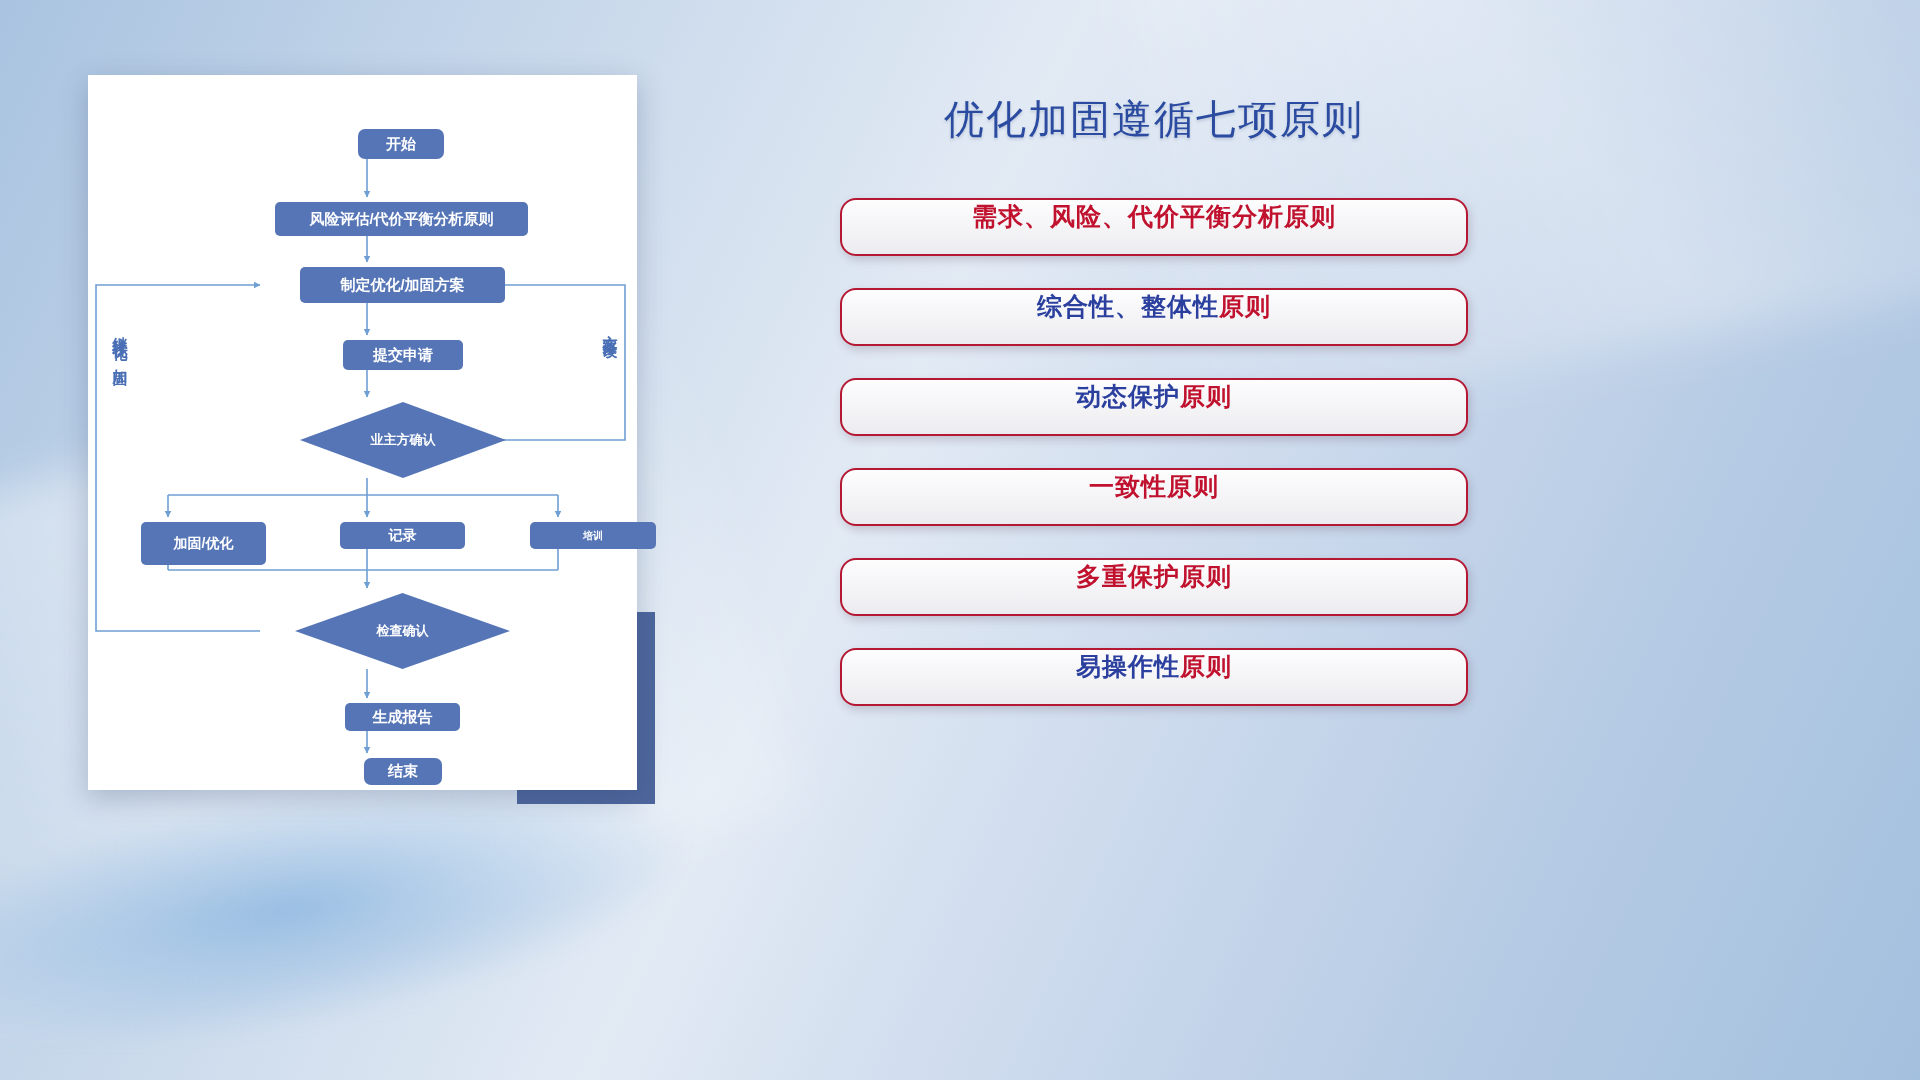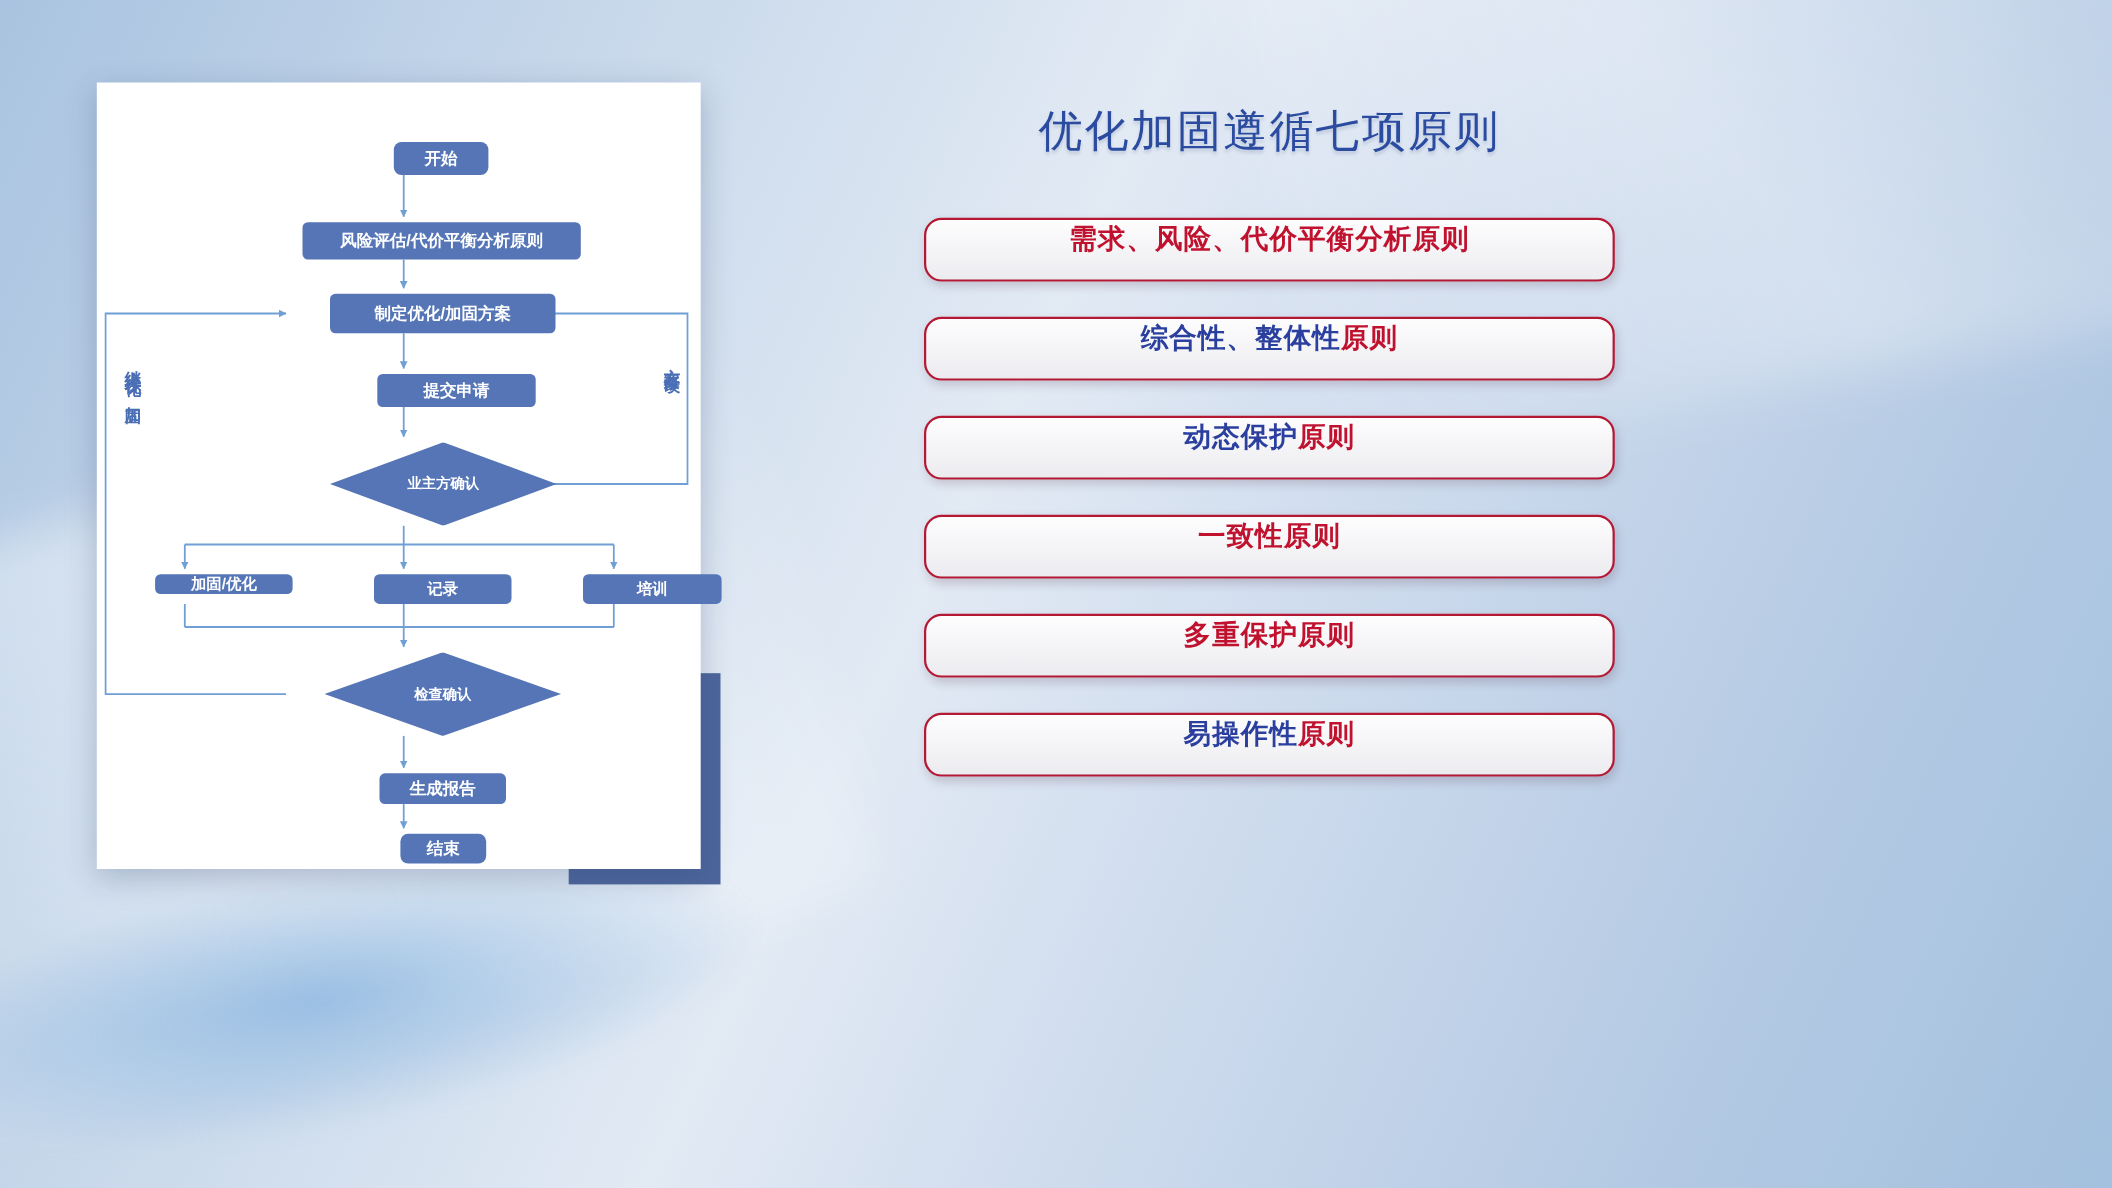--- a/index.html
+++ b/index.html
@@ -27,26 +27,26 @@
     background:#ffffff; z-index:2; box-shadow:0 8px 26px rgba(50,70,110,0.28); }
 
   .connectors { position:absolute; left:0; top:0; width:549px; height:715px; z-index:1; }
 
   .node { position:absolute; background:#5575b6; color:#ffffff; z-index:2;
     display:flex; align-items:center; justify-content:center;
     font-weight:bold; font-size:15px; white-space:nowrap;margin-left:35px; }
   .n-start  { left:235px; top:54px;  width:86px;  height:30px; border-radius:7px; }
   .n-risk   { left:152px; top:127px; width:253px; height:34px; border-radius:5px; }
   .n-plan   { left:177px; top:192px; width:205px; height:36px; border-radius:5px; }
-  .n-submit { left:220px; top:265px; width:144px; height:30px; border-radius:5px; }
+  .n-submit { left:220px; top:265px; width:120px; height:30px; border-radius:5px; }
   .n-d1     { left:177px; top:327px; width:206px; height:76px; font-size:13px;
               clip-path:polygon(50% 0,100% 50%,50% 100%,0 50%); }
-  .n-harden { left:18px;  top:447px; width:125px; height:18px; border-radius:5px; font-size:14px; }
+  .n-harden { left:18px;  top:447px; width:125px; height:43px; border-radius:5px; font-size:14px; }
   .n-record { left:217px; top:447px; width:125px; height:27px; border-radius:5px; font-size:14px; }
-  .n-train  { left:407px; top:447px; width:126px; height:27px; border-radius:5px; font-size:14px; }
+  .n-train  { left:407px; top:447px; width:126px; height:27px; border-radius:5px; font-size:10px; }
   .n-d2     { left:172px; top:518px; width:215px; height:76px; font-size:13px;
               clip-path:polygon(50% 0,100% 50%,50% 100%,0 50%); }
   .n-report { left:222px; top:628px; width:115px; height:28px; border-radius:5px; }
   .n-end    { left:241px; top:683px; width:78px;  height:27px; border-radius:7px; }
 
   .vlabel { position:absolute; writing-mode:vertical-rl; text-orientation:upright;
     color:#4a6fb5; font-weight:bold; font-size:15px; letter-spacing:3px; z-index:2; }
   .vl-left  { left:22px;  top:250px; }
   .vl-right { left:512px; top:247px; }
 

